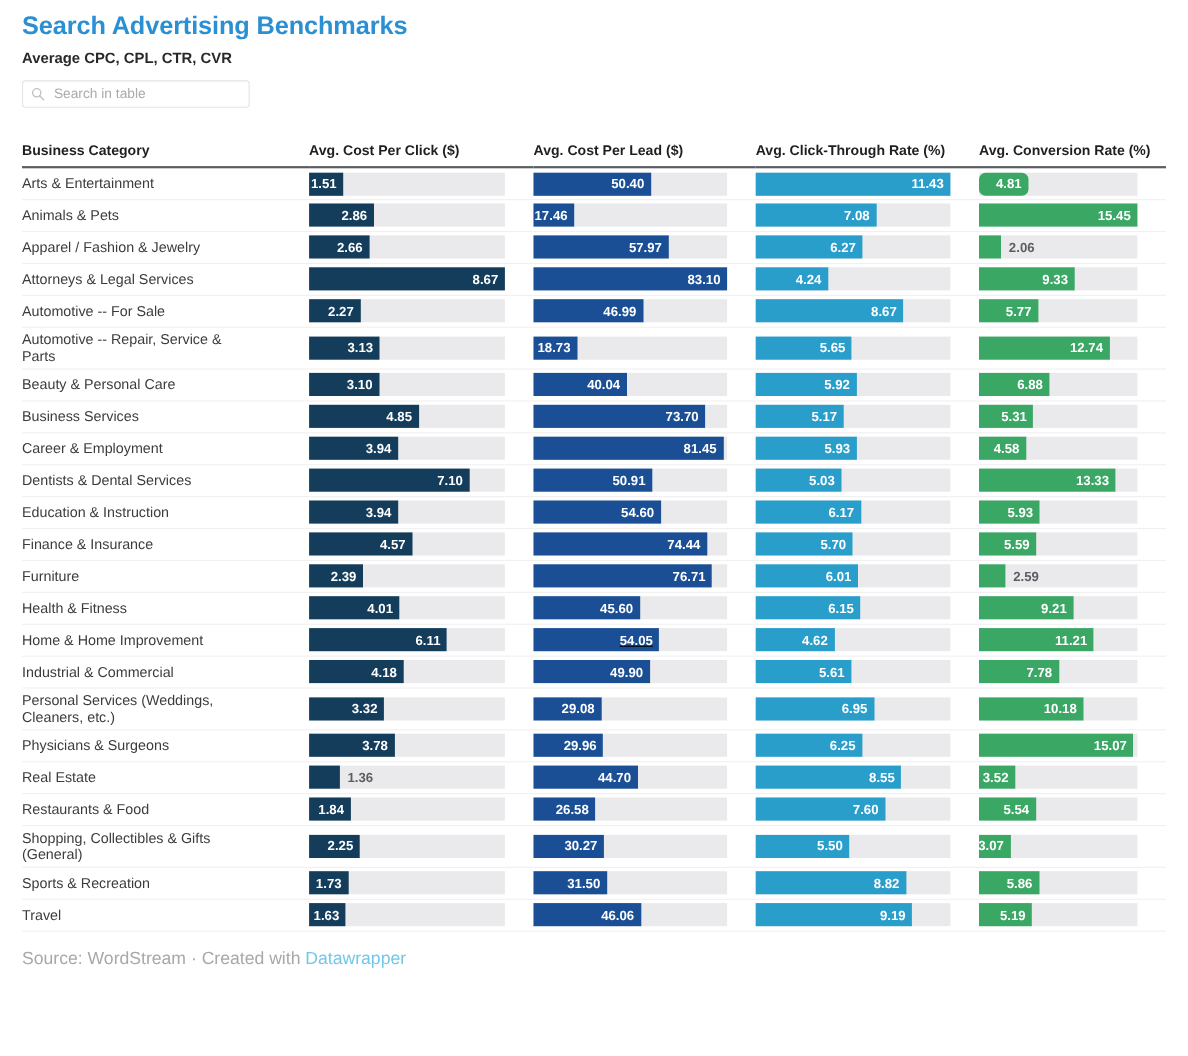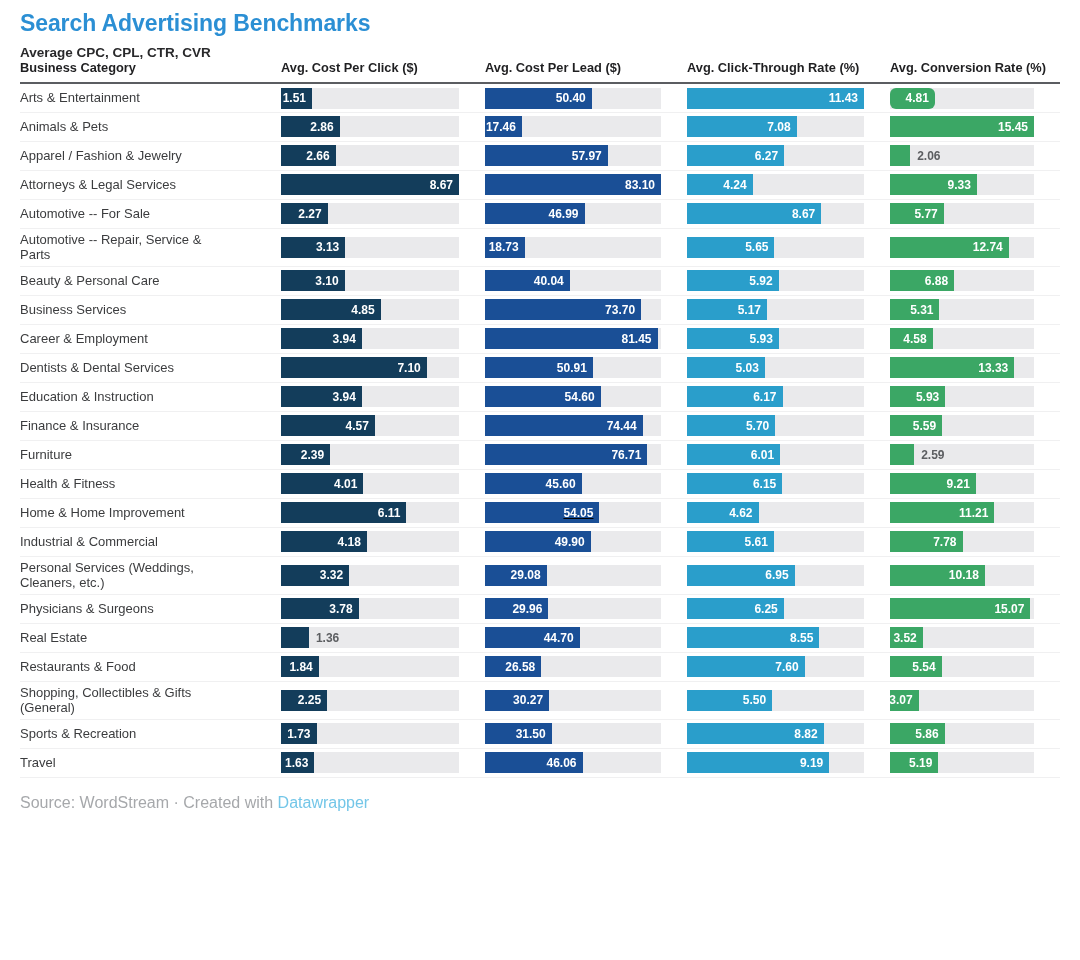--- a/index.html
+++ b/index.html
@@ -43,21 +43,21 @@
   }
   .search-ico { width: 13px; height: 13px; flex: 0 0 13px; margin-right: 6px; opacity: .55; }
   .search-input {
     border: 0; outline: 0; background: transparent;
     font-family: "Liberation Sans", sans-serif;
     font-size: 12.5px; color: #3c3c3c; width: 100%;
   }
   .search-input::placeholder { color: #a9abae; }
 
   
-  .tbl { width: 1040px; border-collapse: collapse; table-layout: fixed; }
+  .tbl { width: 1040px; margin-top: 31px; border-collapse: collapse; table-layout: fixed; }
   .tbl th {
     text-align: left;
     vertical-align: bottom;
     font-size: 12.8px;
     font-weight: bold;
     color: #1f1f21;
     padding: 0 0 7px 0;
     border-bottom: 2px solid #5b5d61;
     line-height: 1.22;
   }
@@ -119,20 +119,27 @@
 </style>
 </head>
 <body>
 
 <div id="page">
 
   <div>
     <div class="title">Search Advertising Benchmarks</div>
     <div class="subtitle">Average CPC, CPL, CTR, CVR</div>
 
+    <div class="search-wrap">
+      <svg class="search-ico" viewBox="0 0 16 16">
+        <circle cx="6.6" cy="6.6" r="4.6" fill="none" stroke="#8b8d90" stroke-width="1.5"></circle>
+        <line x1="10.1" y1="10.1" x2="14.4" y2="14.4" stroke="#8b8d90" stroke-width="1.5" stroke-linecap="round"></line>
+      </svg>
+      <input class="search-input" type="text" placeholder="Search in table" style="">
+    </div>
   </div>
 
   <table class="tbl">
     <thead>
       <tr>
         <th class="c-cat">Business Category</th>
         <th class="c-cpc">Avg. Cost Per Click ($)</th>
         <th class="c-cpl">Avg. Cost Per Lead ($)</th>
         <th class="c-ctr">Avg. Click-Through Rate (%)</th>
         <th class="c-cvr">Avg. Conversion Rate (%)</th>

